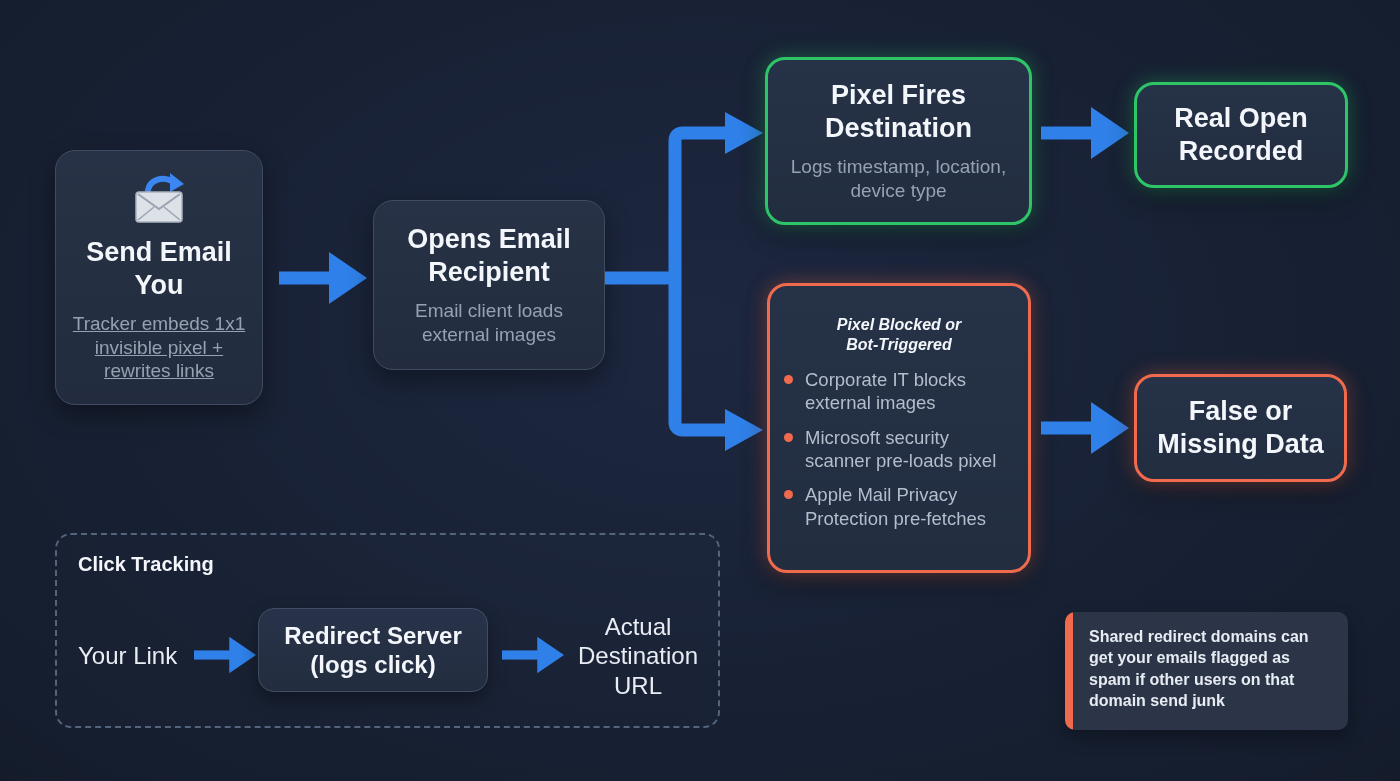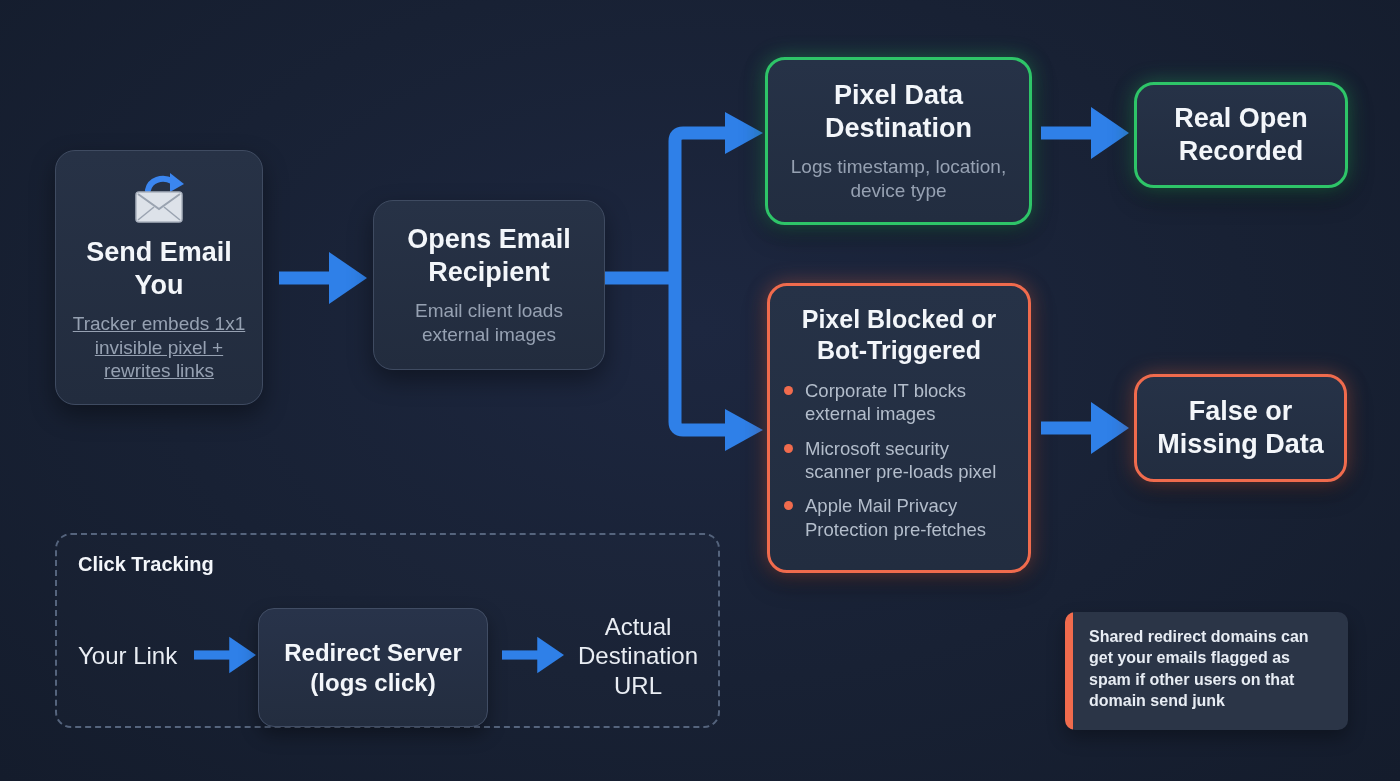--- a/index.html
+++ b/index.html
@@ -136,40 +136,40 @@
   <svg class="arrow" style="left:605px; top:112px;" width="162" height="342" viewBox="0 0 162 342">
     <path d="M 0 166 L 70 166" stroke="#2f80e8" stroke-width="13" fill="none"></path>
     <path d="M 70 166 L 70 29 Q 70 21 78 21 L 124 21" stroke="#2f80e8" stroke-width="13" fill="none"></path>
     <path d="M 70 166 L 70 310 Q 70 318 78 318 L 124 318" stroke="#2f80e8" stroke-width="13" fill="none"></path>
     <polygon points="120,0 158,21 120,42" fill="#2f80e8"></polygon>
     <polygon points="120,297 158,318 120,339" fill="#2f80e8"></polygon>
   </svg>
 
   <div class="node green" style="left:765px; top:57px; width:267px; height:168px;">
     <div class="title">
-      <span class="line">Pixel Data</span>
+      <span class="line">Pixel Fires</span>
       <span class="line">Destination</span>
     </div>
     <div class="subtitle" style="width:232px;">Logs timestamp, location, device type</div>
   </div>
 
   <svg class="arrow" style="left:1041px; top:105px;" width="88" height="56" viewBox="0 0 88 56">
     <rect x="0" y="21.5" width="54" height="13" fill="#2f80e8"></rect>
     <polygon points="50,2 88,28 50,54" fill="#2f80e8"></polygon>
   </svg>
 
   <div class="node green" style="left:1134px; top:82px; width:214px; height:106px;">
     <div class="title">
       <span class="line">Real Open</span>
       <span class="line">Recorded</span>
     </div>
   </div>
 
   <div class="node orange" style="left:767px; top:283px; width:264px; height:290px; padding:18px 12px;">
-    <div class="title" style="font-size:25px;">
+    <div class="title" style="font-size:16px;font-style:italic;">
       <span class="line">Pixel Blocked or</span>
       <span class="line">Bot-Triggered</span>
     </div>
     <ul class="bullets">
       <li>
         <span class="dot"></span>
         <span class="btxt">Corporate IT blocks external images</span>
       </li>
       <li>
         <span class="dot"></span>
@@ -197,21 +197,21 @@
   <div class="dashed-box" style="left:55px; top:533px; width:665px; height:195px;"></div>
   <div class="section-title" style="left:78px; top:553px;">Click Tracking</div>
 
   <div class="flow-label" style="left:78px; top:641px;">Your Link</div>
 
   <svg class="arrow" style="left:194px; top:634px;" width="62" height="42" viewBox="0 0 88 56">
     <rect x="0" y="21.5" width="54" height="13" fill="#2f80e8"></rect>
     <polygon points="50,2 88,28 50,54" fill="#2f80e8"></polygon>
   </svg>
 
-  <div class="small-node" style="left:258px; top:608px; width:230px; height:119px;">
+  <div class="small-node" style="left:258px; top:608px; width:230px; height:84px;">
     <div class="title">
       <span class="line">Redirect Server</span>
       <span class="line">(logs click)</span>
     </div>
   </div>
 
   <svg class="arrow" style="left:502px; top:634px;" width="62" height="42" viewBox="0 0 88 56">
     <rect x="0" y="21.5" width="54" height="13" fill="#2f80e8"></rect>
     <polygon points="50,2 88,28 50,54" fill="#2f80e8"></polygon>
   </svg>

